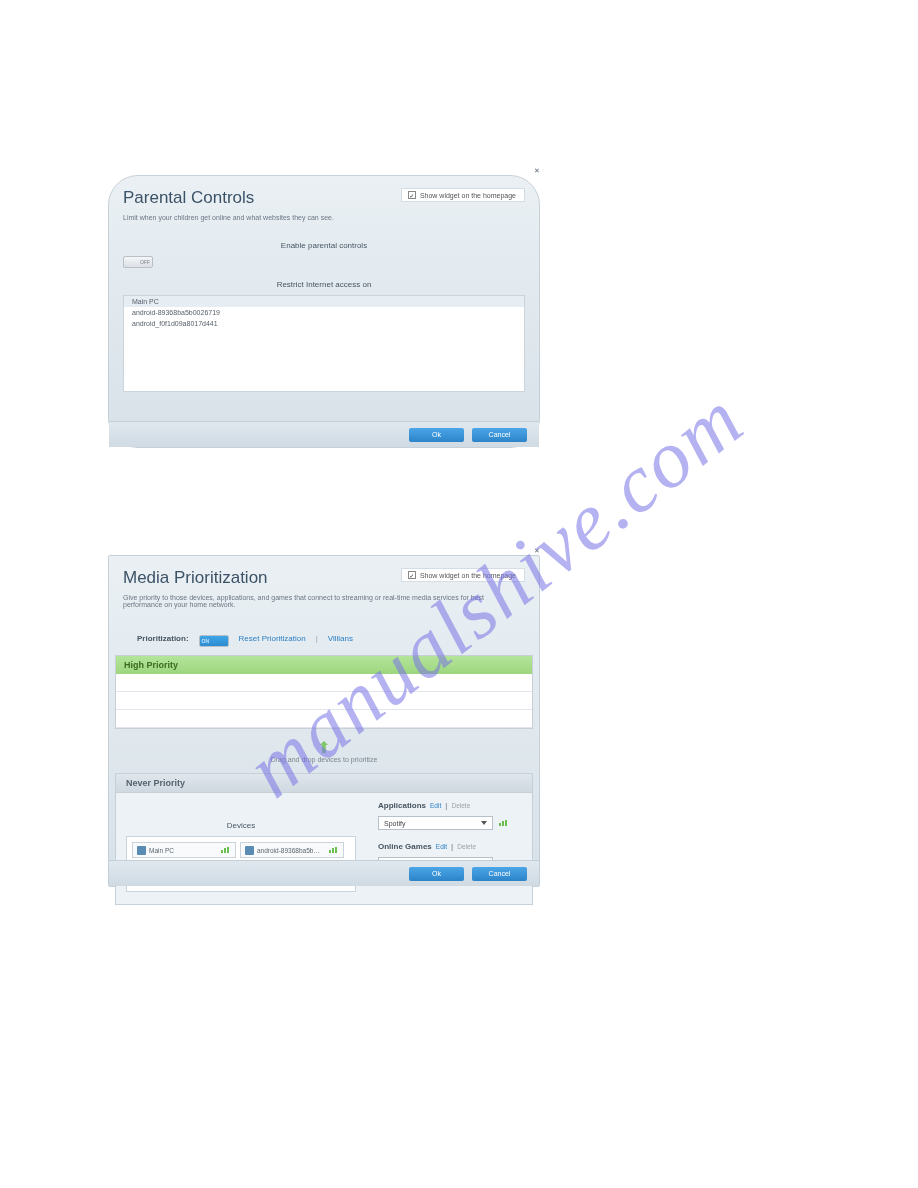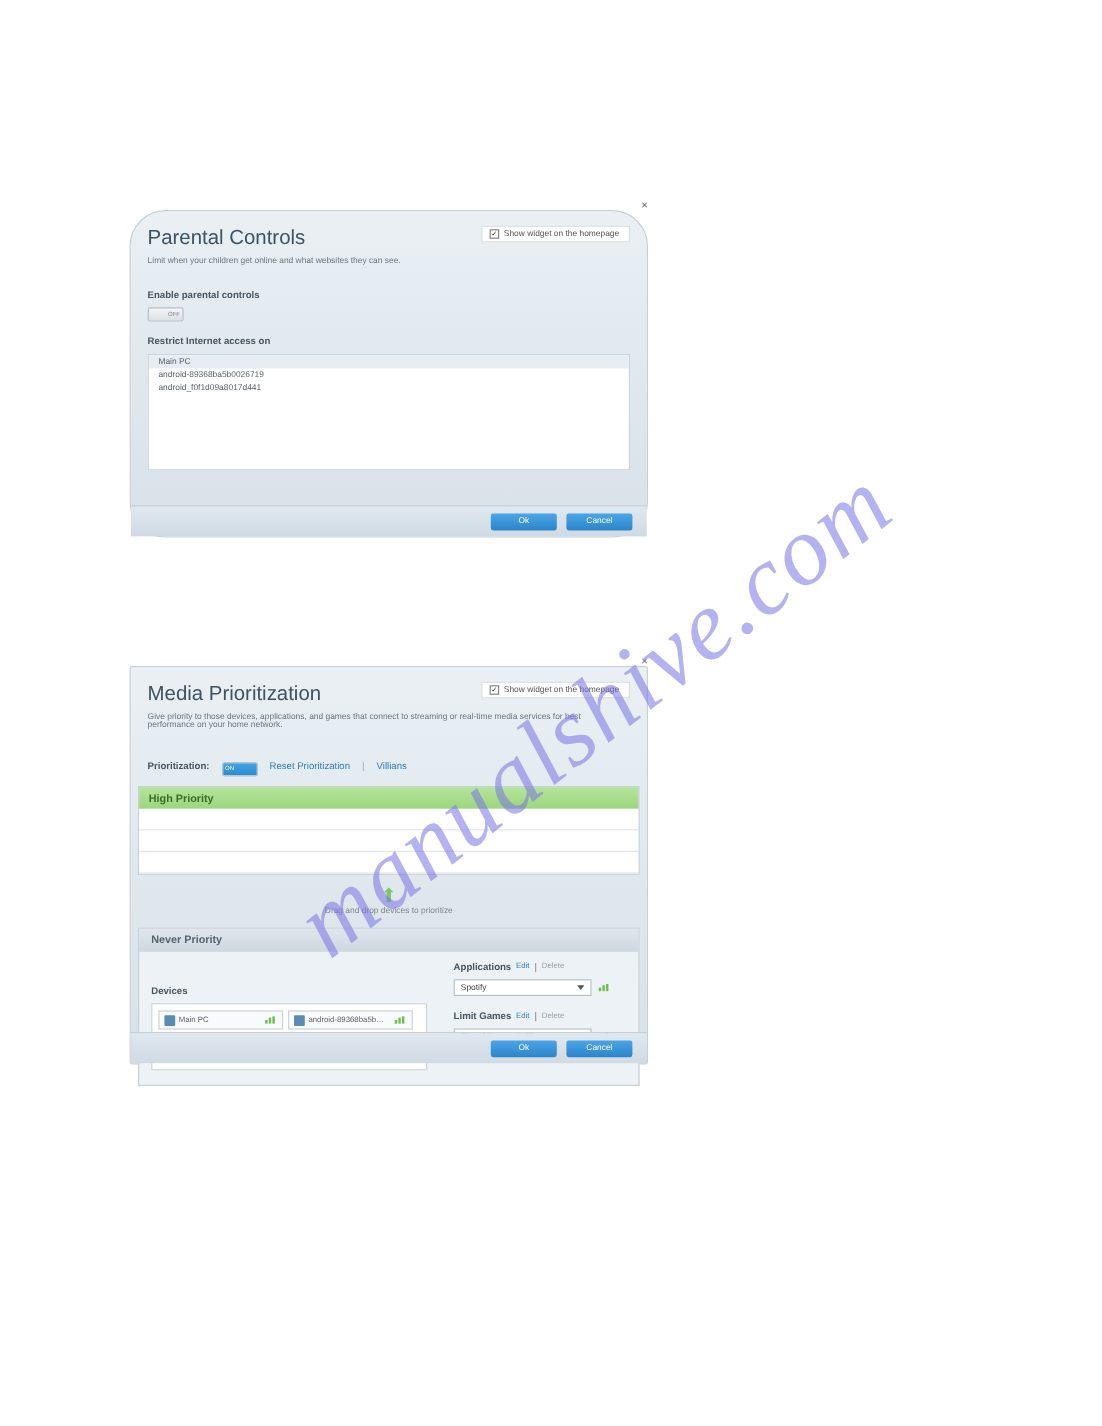--- a/index.html
+++ b/index.html
@@ -76,22 +76,23 @@
   .subtitle {
     padding: 0 14px 10px;
     font-size: 7px;
     color: #6a7682;
   }
   .body-row {
     padding: 10px 14px 0;
   }
   .sect-title {
     font-size: 8px;
-    font-weight: bold;
+    font-weight: normal;
     color: #475560;
+    text-align: center;
   }
   .toggle {
     margin-top: 5px;
     width: 30px;
     height: 12px;
     background: linear-gradient(#f4f6f8, #dbe0e4);
     border: 1px solid #b7c0c8;
     border-radius: 2px;
     display: inline-flex;
     align-items: center;
@@ -183,20 +184,21 @@
   }
 
   
   .prio-row {
     display: flex;
     align-items: center;
     padding: 12px 14px 0;
     gap: 10px;
     font-size: 8px;
     color: #475560;
+    margin-left: 14px;
   }
   .prio-row .label { font-weight: bold; }
   .link {
     font-size: 8px;
     color: #2b7ec2;
     cursor: pointer;
   }
   .sep { color: #9aa2aa; font-size: 8px; }
   .high-box {
     margin: 8px 6px 0;
@@ -471,21 +473,21 @@
             </div>
             <span class="dd-bars">
                 <span></span>
                 <span></span>
                 <span></span>
               </span>
           </div>
         </div>
         <div class="grp">
           <div class="grp-hdr">
-            <span>Limit Games</span>
+            <span>Online Games</span>
             <span class="mini">Edit</span>
             <span class="sep">|</span>
             <span class="mini d">Delete</span>
           </div>
           <div class="dd-row">
             <div class="dropdown">
               <span>City of Heroes / Villians</span>
               <span class="tri"></span>
             </div>
             <span class="dd-bars">

